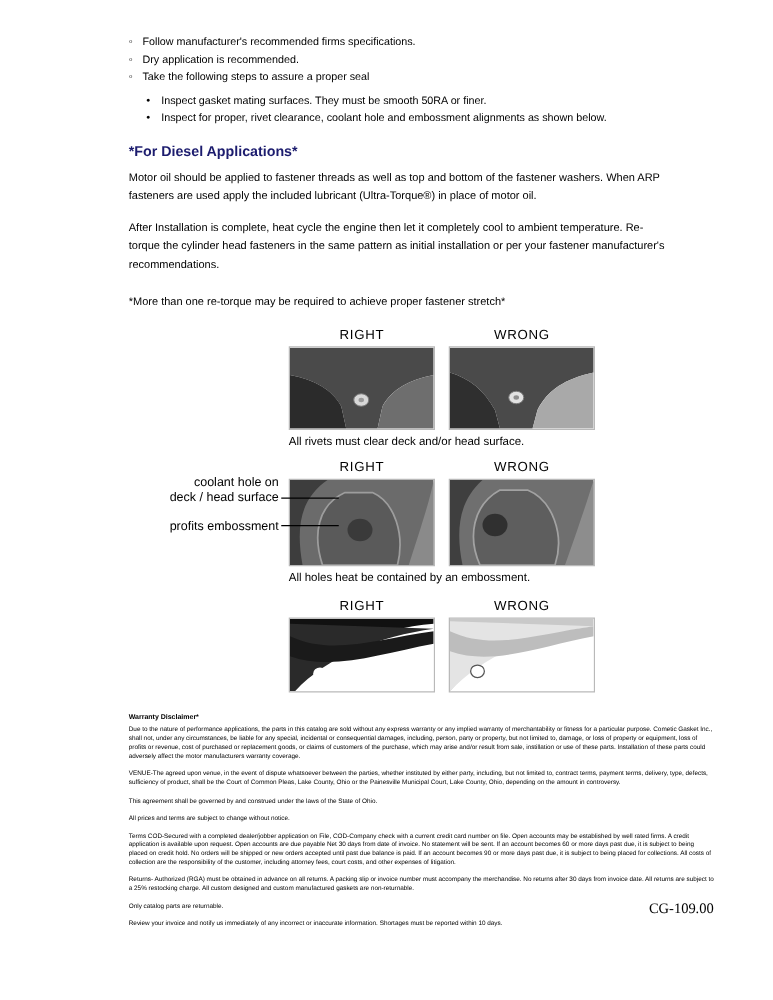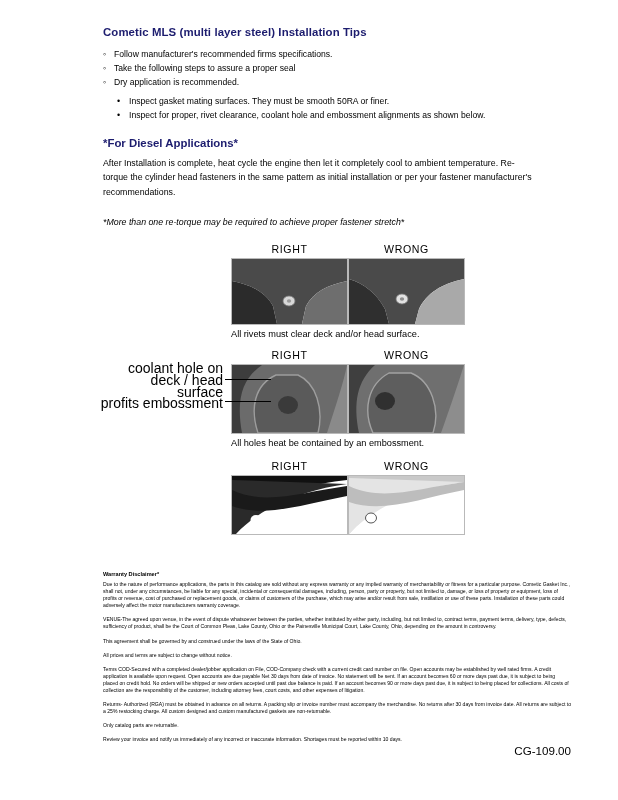--- a/index.html
+++ b/index.html
@@ -77,35 +77,35 @@
     margin: 0 0 11px 0;
     max-width: 432px;
   }
   .para.last {
     margin-bottom: 16px;
   }
   .note {
     font-size: 8.8px;
     line-height: 14px;
     margin: 13px 0 0 0;
-    font-style: italic;
   }
 
   
   .figures {
     margin-top: 14px;
     position: relative;
     width: 100%;
   }
   .fig-group {
     position: relative;
     margin-bottom: 4px;
   }
   .fig-row {
     display: flex;
+    gap: 11px;
     justify-content: flex-start;
     padding-left: 128px;
   }
   .fig-row.row3 {
     padding-left: 100px;
   }
   .fig-cell {
     width: 117px;
   }
   .fig-label {
@@ -129,21 +129,21 @@
     padding-left: 128px;
   }
   .caption.c3 {
     padding-left: 128px;
     line-height: 12.4px;
   }
 
   
   .callout {
     position: absolute;
-    font-size: 14px;
+    font-size: 10px;
     text-align: right;
     line-height: 12px;
   }
   .callout-line {
     position: absolute;
     background: #000;
     height: 1px;
   }
 
   
@@ -160,42 +160,43 @@
   }
   .warranty p {
     font-size: 5.1px;
     line-height: 7.1px;
     margin: 0 0 7px 0;
     text-align: left;
   }
   .docid {
     position: absolute;
     right: 47px;
-    top: 744px;
+    top: 720px;
     font-size: 11.6px;
+    font-family: Liberation Serif, serif;
   }
 </style>
 </head>
 <body>
 
 <div class="page">
 
-  <h1 class="title">Cometic MLS (multi layer steel) Installation Tips</h1>
 
   <ul class="bullets">
     <li>Follow manufacturer's recommended firms specifications.</li>
+    <li>Dry application is recommended.</li>
     <li>Take the following steps to assure a proper seal</li>
-    <li>Dry application is recommended.</li>
   </ul>
   <ul class="subbullets">
     <li>Inspect gasket mating surfaces.  They must be smooth 50RA or finer.</li>
     <li>Inspect for proper, rivet clearance, coolant hole and embossment alignments as shown below.</li>
   </ul>
 
   <h2 class="section-head">*For Diesel Applications*</h2>
+  <p class="para">Motor oil should be applied to fastener threads as well as top and bottom of the fastener washers.  When ARP fasteners are used apply the included lubricant (Ultra-Torque®) in place of motor oil.</p>
   <p class="para last">After Installation is complete, heat cycle the engine then let it completely cool to ambient temperature. Re-torque the cylinder head fasteners in the same pattern as initial installation or per your fastener manufacturer's recommendations.</p>
   <p class="note">*More than one re-torque may be required to achieve proper fastener stretch*</p>
 
   <div class="figures">
 
     <div class="fig-group">
       <div class="fig-row">
         <div class="fig-cell">
           <div class="fig-label">RIGHT</div>
           <div class="fig-box">

